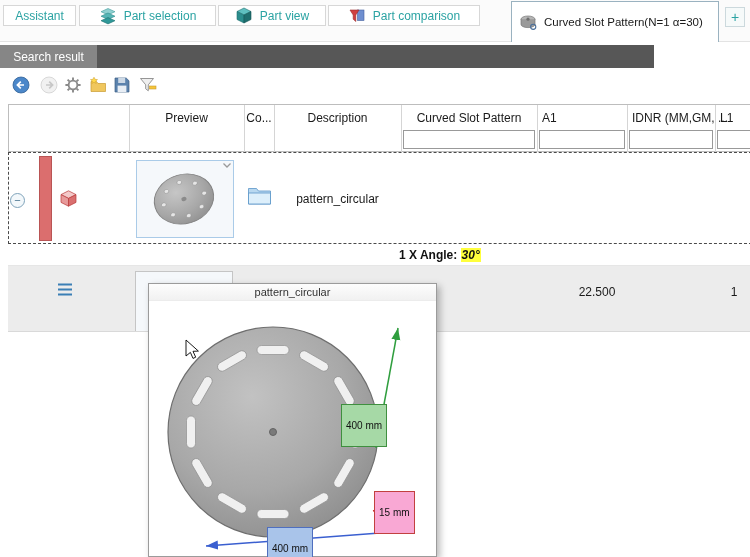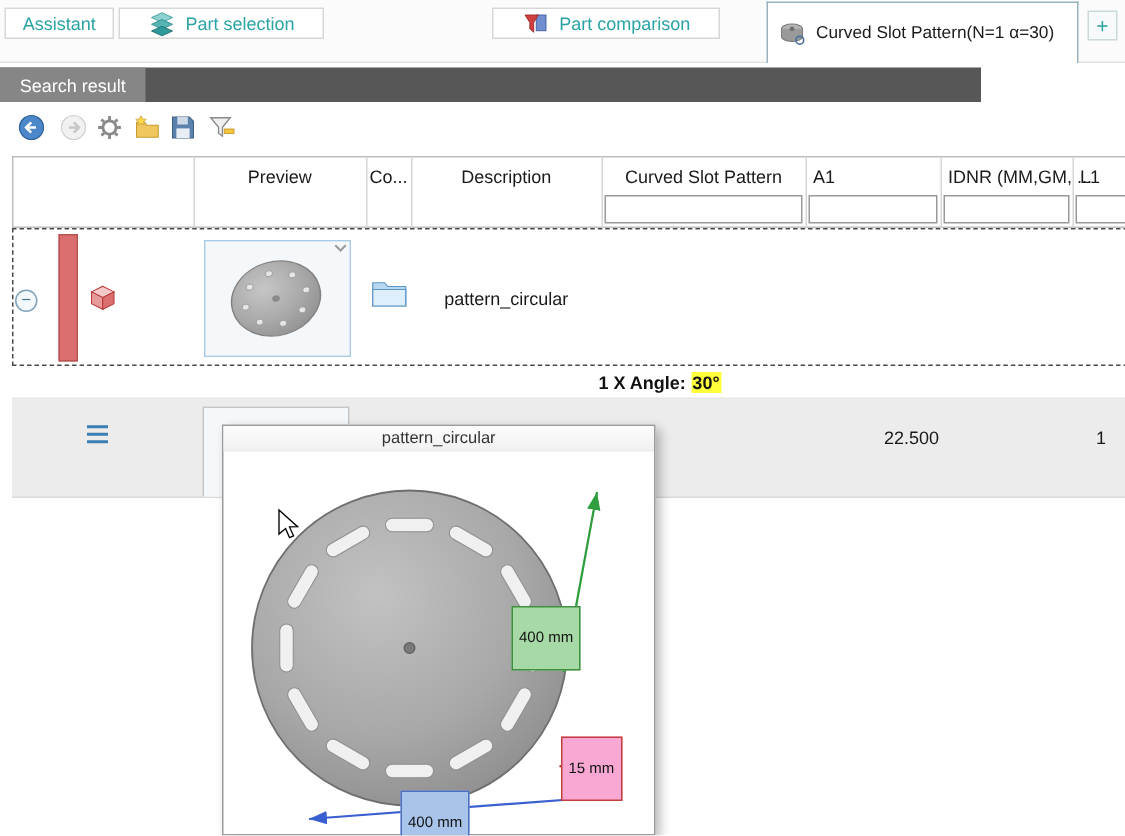--- a/index.html
+++ b/index.html
@@ -38,39 +38,39 @@
   .hcenter{text-align:center;}
   .finput{position:absolute;top:25px;height:19px;border:1px solid #999;background:#fff;
     font-size:11px;padding:0 3px;font-family:"Liberation Sans",sans-serif;}
 
   
   .row1{position:absolute;left:8px;top:152px;width:744px;height:92px;background:#fff;
     border:1px dashed #4a4a4a;overflow:visible;}
   .grouprow{position:absolute;left:8px;top:244px;width:744px;height:22px;background:#fff;
     border-bottom:1px solid #e6e6e6;font-size:12px;}
   .grouprow .gtxt{position:absolute;left:391px;top:4px;font-weight:bold;color:#111;}
-  .hl{background:#ffff3c;padding:0 1px;}
+  .hl{background:#ffff3c;padding:0 1px;font-style:italic;}
   .row2{position:absolute;left:8px;top:266px;width:744px;height:66px;background:#ececec;
     border-bottom:1px solid #d9d9d9;overflow:hidden;}
 
   .minusbtn{position:absolute;left:1px;top:40px;width:15px;height:15px;border-radius:50%;
     border:1px solid #7fa3ba;background:#f3f8fb;color:#48738f;font-size:11px;line-height:13px;
     text-align:center;}
   .redbar{position:absolute;left:30px;top:3px;width:13px;height:85px;background:#db6e6e;
     border:1px solid #b95454;}
   .cubeicon{position:absolute;left:50px;top:36px;width:19px;height:19px;}
   .thumb{position:absolute;left:127px;top:7px;width:98px;height:78px;background:#f5f8fb;
     border:1px solid #aacbe8;}
   .thumb2{border-color:#c5c5c5;}
   .chev{position:absolute;right:1px;top:1px;width:10px;height:7px;}
   .foldericon{position:absolute;left:238px;top:32px;width:25px;height:21px;}
   .desccell{position:absolute;left:265px;top:39px;width:127px;text-align:center;
     font-size:12px;color:#1a1a1a;}
   .burger{position:absolute;left:49px;top:17px;width:16px;height:13px;}
-  .a1cell{position:absolute;left:528px;top:19px;width:90px;text-align:right;
+  .a1cell{position:absolute;left:544px;top:19px;width:90px;text-align:center;
     font-size:12px;color:#1a1a1a;}
   .l1cell{position:absolute;left:706px;top:19px;width:40px;text-align:center;
     font-size:12px;color:#1a1a1a;}
 
   
   .popup{position:absolute;left:148px;top:283px;width:289px;height:274px;background:#fff;
     border:1px solid #9b9b9b;box-shadow:3px 3px 7px rgba(0,0,0,.28);z-index:10;}
   .ptitle{height:17px;line-height:17px;text-align:center;font-size:11px;color:#333;
     background:linear-gradient(#fdfdfd,#f1f1f1);border-bottom:1px solid #ececec;}
   .pbody{position:relative;width:287px;height:255px;}
@@ -90,20 +90,28 @@
     <div class="tab" style="left:3px;width:73px">
       <span>Assistant</span>
     </div>
     <div class="tab" style="left:79px;width:137px">
       <svg class="ticon" viewBox="0 0 18 18">
         <path d="M9 1.5 L16 4.7 9 7.9 2 4.7z" fill="#8fd0d0" stroke="#3f9b9b" stroke-width=".6"></path>
         <path d="M9 6 L16 9.2 9 12.4 2 9.2z" fill="#55b5b5" stroke="#2f8c8c" stroke-width=".6"></path>
         <path d="M9 10.5 L16 13.7 9 16.9 2 13.7z" fill="#2f9898" stroke="#1f7070" stroke-width=".6"></path>
       </svg>
       <span>Part selection</span>
+    </div>
+    <div class="tab" style="left:218px;width:108px">
+      <svg class="ticon" viewBox="0 0 18 18">
+        <path d="M9 1 L16 4.5 9 8 2 4.5z" fill="#5fc0c0" stroke="#1f6f6f" stroke-width=".6"></path>
+        <path d="M2 4.5 L9 8 9 16 2 12.5z" fill="#2b8d8d" stroke="#1f6f6f" stroke-width=".6"></path>
+        <path d="M16 4.5 L9 8 9 16 16 12.5z" fill="#1f6f6f" stroke="#145555" stroke-width=".6"></path>
+      </svg>
+      <span>Part view</span>
     </div>
     <div class="tab" style="left:328px;width:152px">
       <svg class="ticon" viewBox="0 0 18 18">
         <rect x="9.5" y="3" width="6.5" height="10.5" fill="#6f8fd0" stroke="#44609f" stroke-width=".6"></rect>
         <path d="M2 3 L11 3 7.8 8 7.8 14.5 5.2 12.2 5.2 8z" fill="#d04040" stroke="#9a2828" stroke-width=".6"></path>
       </svg>
       <span>Part comparison</span>
     </div>
     <div class="tab active" style="left:511px;width:208px">
       <svg class="ticon" viewBox="0 0 18 18">

